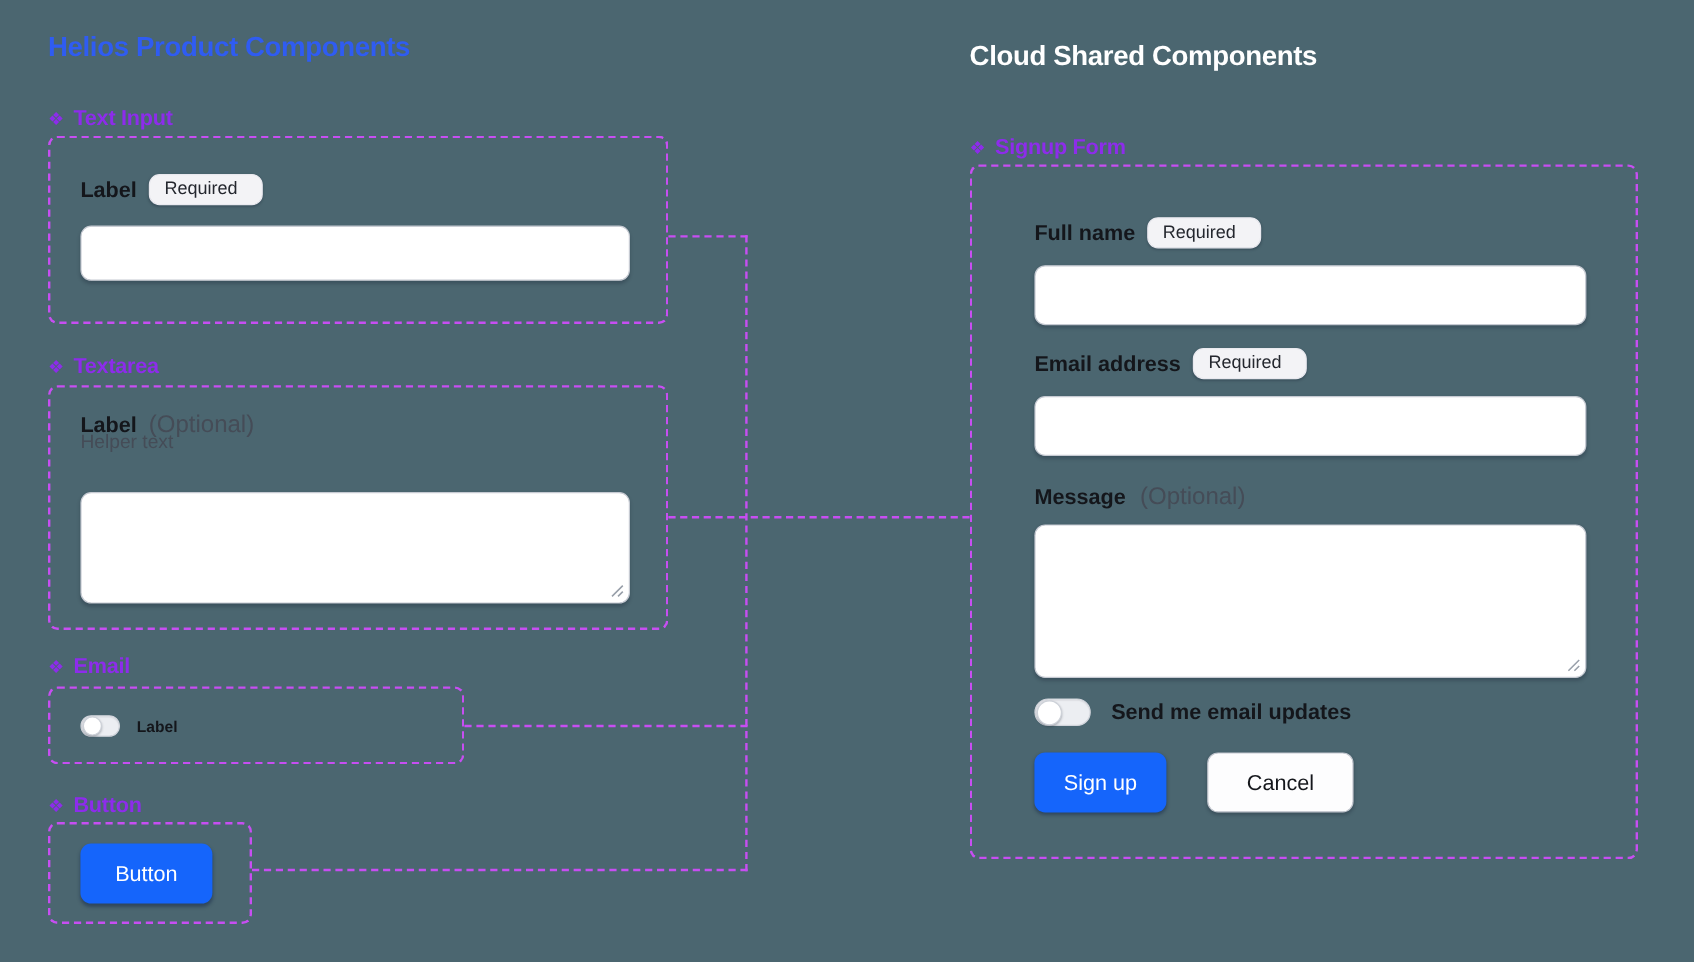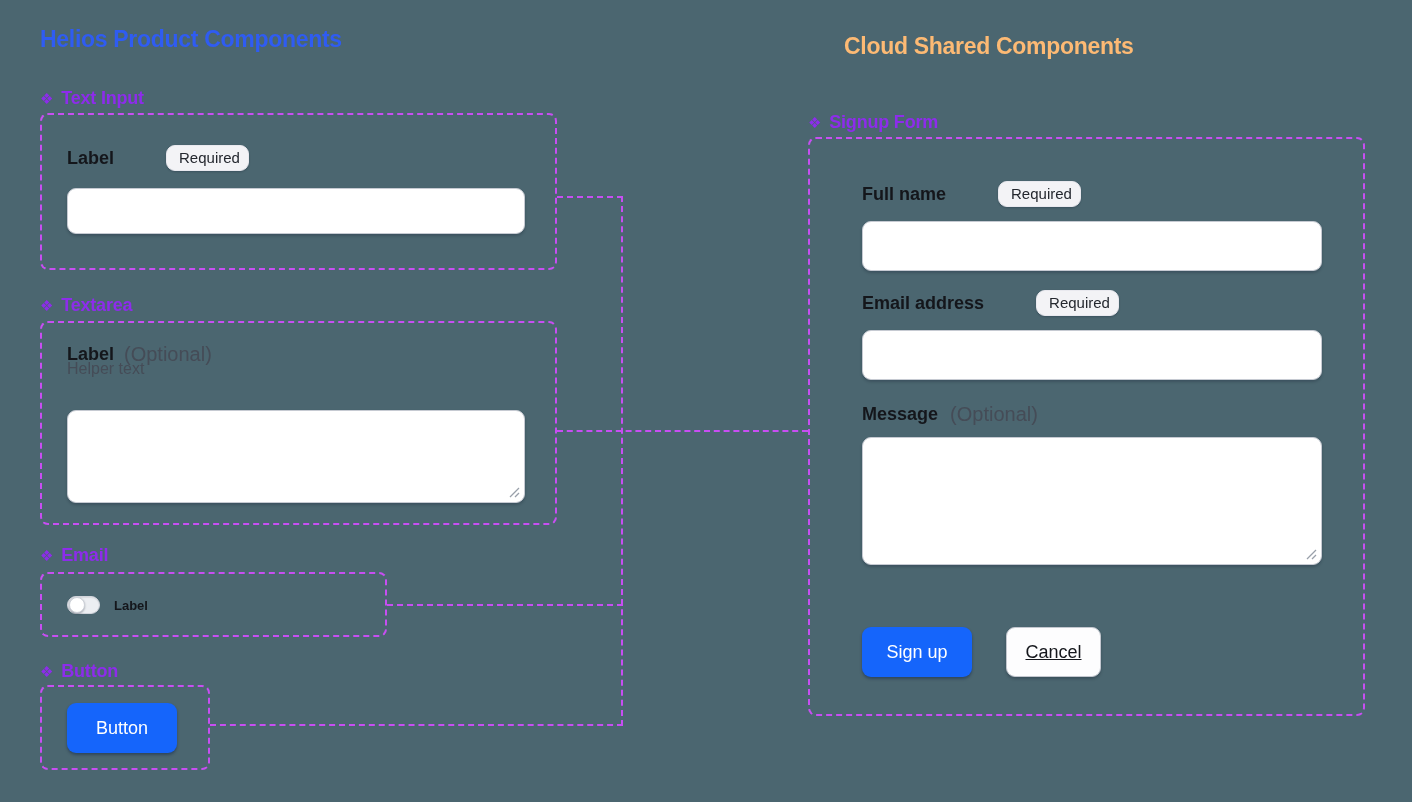--- a/index.html
+++ b/index.html
@@ -13,21 +13,21 @@
     width:1412px;height:802px;
     background:#4b6670;
     overflow:hidden;
   }
   .page-title{
     position:absolute;
     font-size:23px;font-weight:800;letter-spacing:-0.3px;
     white-space:nowrap;
   }
   .page-title.blue{color:#2f5cf2;}
-  .page-title.dark{color:#fdba74;margin-left:36px;}
+  .page-title.dark{color:#ffffff;}
   .section-label{
     position:absolute;
     font-size:18px;font-weight:700;letter-spacing:-0.2px;
     color:#8d2ceb;white-space:nowrap;
     display:flex;align-items:center;gap:8px;
   }
   .section-label .marker{font-size:15px;font-weight:400;}
   .dashed-box{
     position:absolute;
     border:2px dashed #c74ef2;
@@ -45,24 +45,23 @@
   .field-label{
     font-size:18px;font-weight:700;color:#14161b;
   }
   .muted{
     font-size:20px;font-weight:400;color:#454c57;
   }
   .badge{
     background:#f3f3f6;
     border:1px solid #e9e9ef;
     border-radius:9px;
-    padding:3px 8px 4px 12px;
+    padding:3px 20px 4px 12px;
     font-size:15px;color:#24272e;
     box-shadow:0 1px 2px rgba(10,15,30,0.22);
-    margin-left:42px;
   }
   .helper-text{
     position:absolute;
     font-size:16px;color:#454c57;white-space:nowrap;
   }
   .input-wrap{position:absolute;}
   .ui-input, .ui-textarea{
     width:100%;height:100%;
     box-sizing:border-box;
     background:#ffffff;
@@ -221,17 +220,23 @@
     <span class="field-label">Message</span>
     <span class="muted">(Optional)</span>
   </div>
   <div class="input-wrap" style="left:862px;top:437px;width:460px;height:128px;">
     <textarea class="ui-textarea" value="" style=""></textarea>
     <svg class="grip" width="12" height="12" viewBox="0 0 12 12">
       <path d="M11 2 L2 11 M11 7 L7 11" stroke="#99a0aa" stroke-width="1.3" fill="none"></path>
     </svg>
   </div>
 
+  <div class="toggle-row" style="left:862px;top:582px;">
+    <div class="toggle lg">
+      <span class="knob"></span>
+    </div>
+    <span class="toggle-label-lg">Send me email updates</span>
+  </div>
 
   <button class="btn primary" style="left:862px;top:627px;width:110px;height:50px;">Sign up</button>
-  <button class="btn secondary" style="left:1006px;top:627px;width:95px;height:50px;text-decoration:underline;">Cancel</button>
+  <button class="btn secondary" style="left:1006px;top:627px;width:122px;height:50px;">Cancel</button>
 
 </div>
 
 </body></html>

